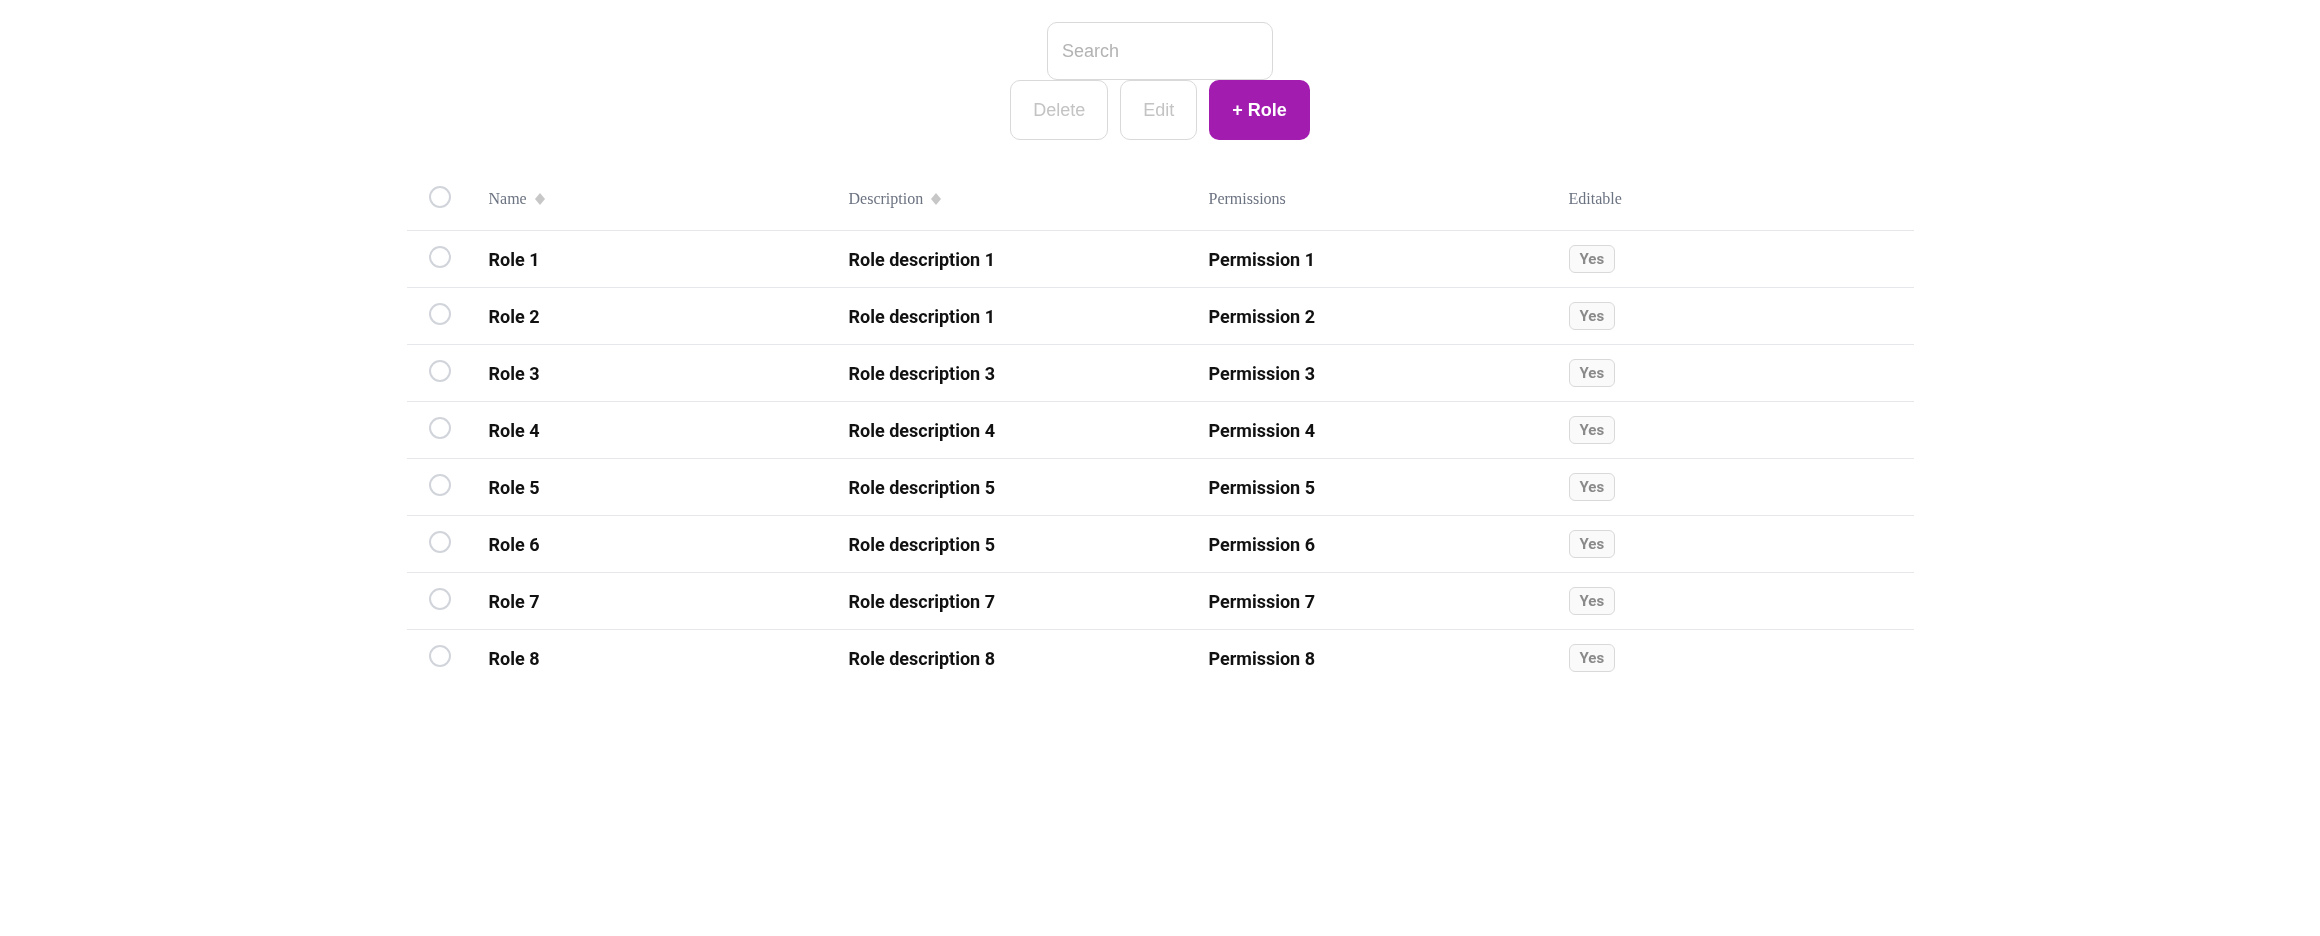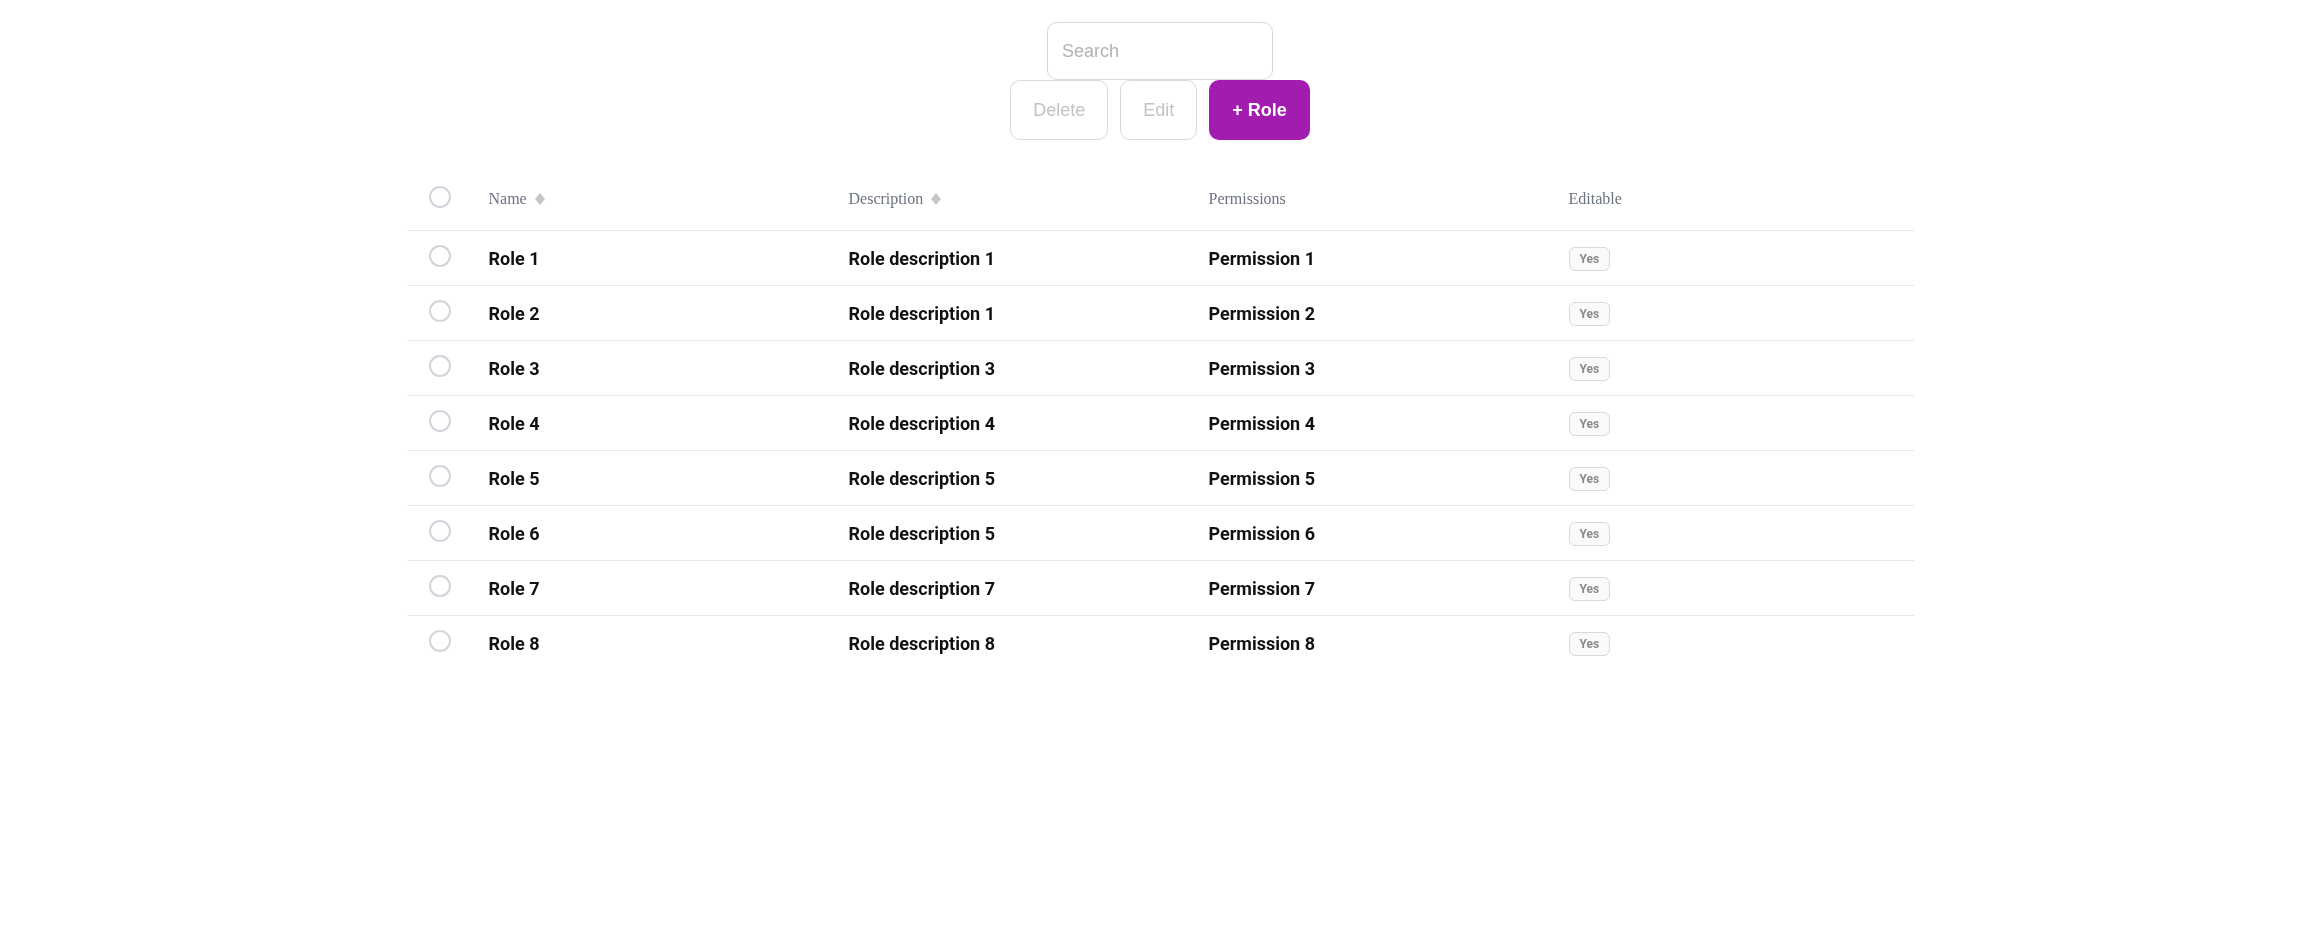--- a/index.html
+++ b/index.html
@@ -90,21 +90,21 @@
   .th-label { display: inline-flex; align-items: center; gap: 8px; }
   .sort-caret {
     display: inline-flex; flex-direction: column; line-height: 0;
   }
   .sort-caret svg { display: block; }
   .tag {
     display: inline-block;
     border: 1px solid #d9d9d9;
     border-radius: 6px;
     padding: 4px 10px;
-    font-size: 12px;
+    font-size: 15px;
     color: #8a8a8a;
     background: #fafafa;
   }
   tbody td { color: #111; font-size: 18px; }
 </style>
 </head>
 <body>
 
 <div class="page">
 

